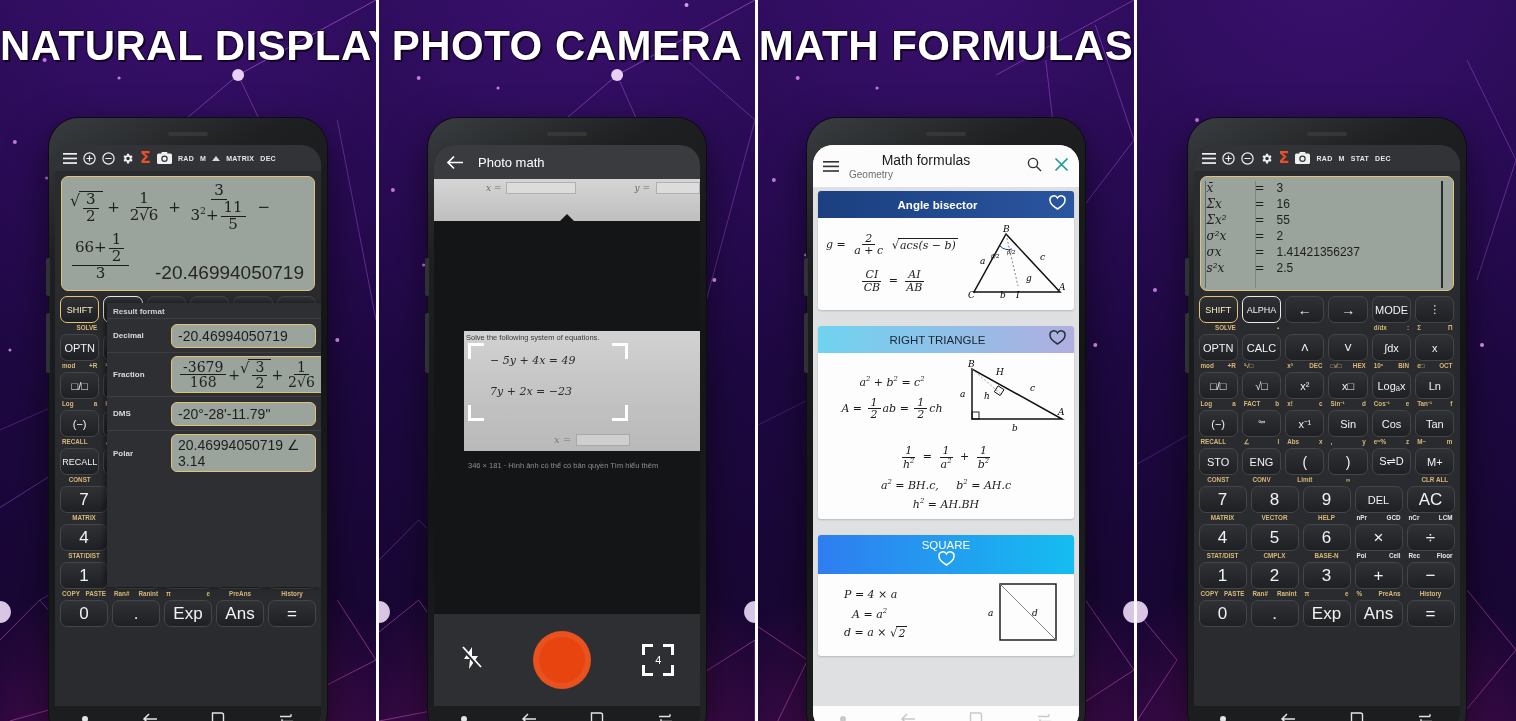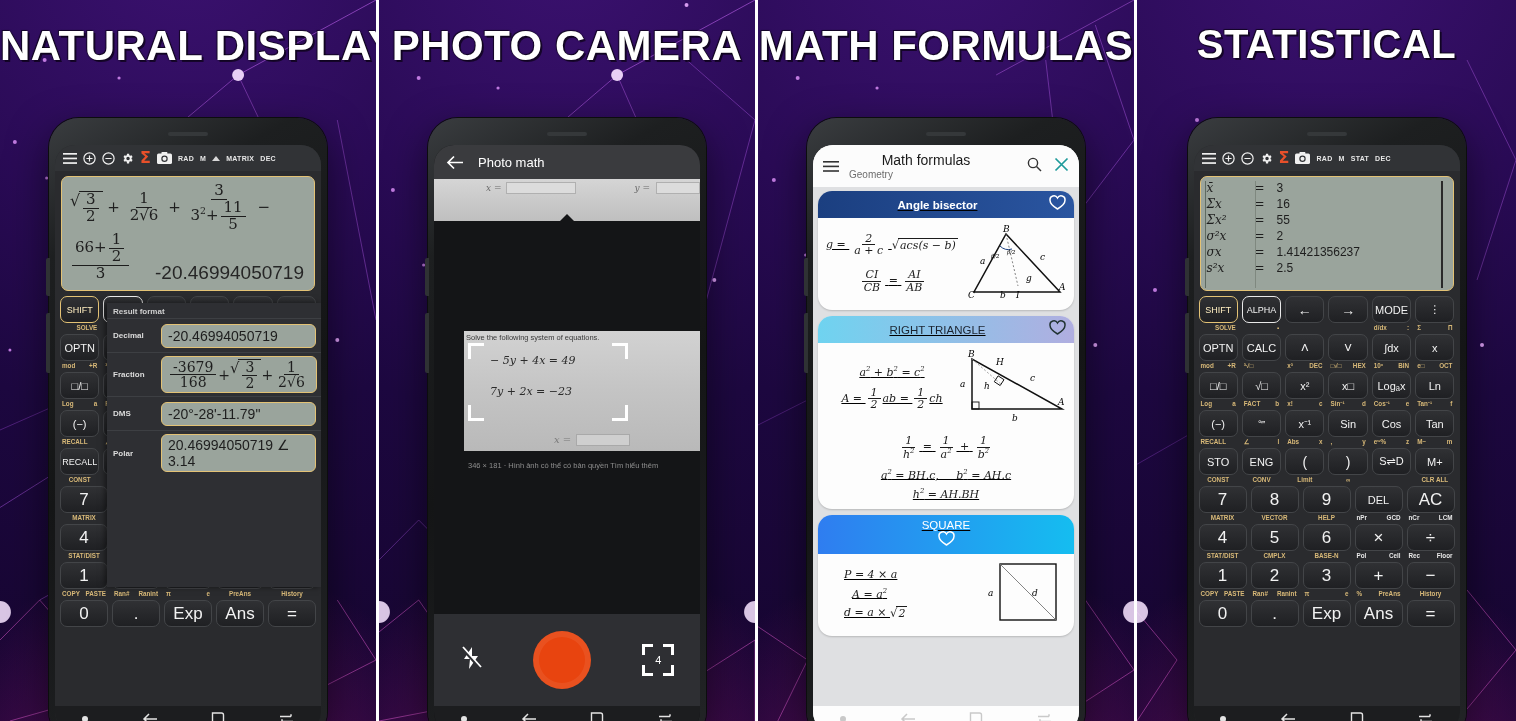--- a/index.html
+++ b/index.html
@@ -76,21 +76,21 @@
   .frac .den { padding:0 3px; }
   .sqrt { display:inline-flex; align-items:stretch; vertical-align:middle; }
   .sqrt .rad { font-size:1.05em; margin-right:-1px; }
   .sqrt .body { border-top:1.4px solid #1c1c1c; padding:0 2px; }
   sup.s { font-size:.62em; vertical-align:super; }
 
   
   .rf-overlay { position:absolute; left:52px; right:0; top:158px; bottom:145px;
                 background:#2e2f33; z-index:5; box-shadow:-2px 0 6px rgba(0,0,0,.5); }
   .rf-title { color:#cfcfcf; font-size:8px; font-weight:bold; padding:4px 0 2px 6px; }
-  .rf-row { display:flex; align-items:center; gap:6px; padding:3px 5px 3px 6px;
+  .rf-row { display:flex; align-items:center; gap:16px; padding:3px 5px 3px 6px;
             border-top:1px solid #3d3f43; min-height:34px; }
   .rf-row:first-of-type { border-top:none; }
   .rf-lab { color:#dcdcdc; font-size:8px; font-weight:bold; width:42px; flex:0 0 42px; }
   .rf-val { flex:1; background:#9aa49c; border:1.5px solid #e3c275; border-radius:6px;
             color:#1e1e1e; padding:2px 6px; font-size:14px; min-height:24px;
             display:flex; align-items:center; }
 
   
   .keypad { flex:1; padding:2px 5px 0 5px; display:flex; flex-direction:column; }
   .krow { display:flex; gap:4px; margin-bottom:1px; }
@@ -159,22 +159,22 @@
 
   
   .fm { display:flex; flex-direction:column; height:100%; background:#e8e9ea; }
   .fm-top { background:#fcfcfc; padding:7px 10px 7px 10px; display:flex; align-items:flex-start; gap:10px; }
   .fm-burger { margin-top:6px; }
   .fm-titles { flex:1; }
   .fm-t1 { font-size:14px; color:#1b1b1b; text-align:center; margin-left:-14px;}
   .fm-t2 { font-size:10px; color:#6d6d6d; margin-top:1px; }
   .fm-act { display:flex; gap:12px; margin-top:5px; }
   .fm-list { flex:1; overflow:hidden; padding:4px 5px 0 5px; background:#dfe0e2; }
-  .card { background:#fdfdfd; border-radius:14px; margin-bottom:6px; overflow:hidden;
-          box-shadow:0 1px 2px rgba(0,0,0,.18);text-decoration:underline; }
+  .card { background:#fdfdfd; border-radius:3px; margin-bottom:16px; overflow:hidden;
+          box-shadow:0 1px 2px rgba(0,0,0,.18); }
   .card-head { display:flex; align-items:center; padding:4px 8px; color:#fff; }
   .card-head .t { flex:1; text-align:center; font-size:11.5px; font-weight:bold; }
   .card-body { padding:6px 8px 8px 8px; color:#1b1b1b;
                font-family:"DejaVu Serif", serif; font-style:italic; }
   .heart { flex:0 0 auto; }
   .eqrow { display:flex; align-items:center; }
   .eqs { flex:1; }
   .fig { flex:0 0 auto; }
   .ctr { text-align:center; }
 
@@ -1051,21 +1051,20 @@
       </svg>
     </div>
     <div class="bg2">
       <svg class="netsvg" viewBox="0 0 379 721" preserveAspectRatio="none">
         <polyline points="-10,600 40,660 0,721" fill="none" stroke="#e05ad0" stroke-width="1" opacity=".5"></polyline>
         <polyline points="330,590 379,650 320,721" fill="none" stroke="#e05ad0" stroke-width="1" opacity=".5"></polyline>
         <circle cx="0" cy="612" r="11" fill="#f0dcf8" opacity=".9"></circle>
       </svg>
     </div>
 
-    <div class="headline small">STATISTICAL</div>
 
     <div class="phone">
       <div class="earpiece"></div>
       <div class="screen">
         <div class="calc">
 
           <div class="calc-toolbar">
             <span class="tb-ic">
               <svg width="14" height="11" viewBox="0 0 14 11">
                   <g fill="#f0f0f0">

